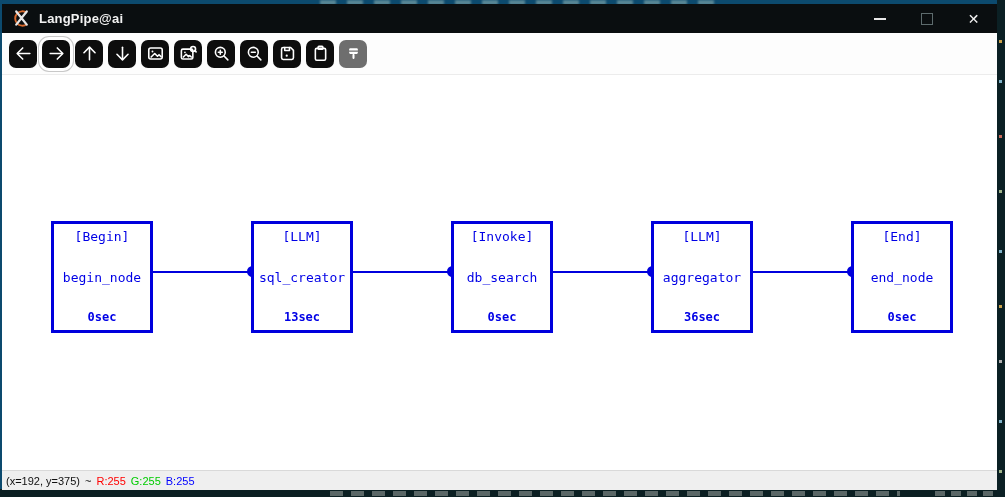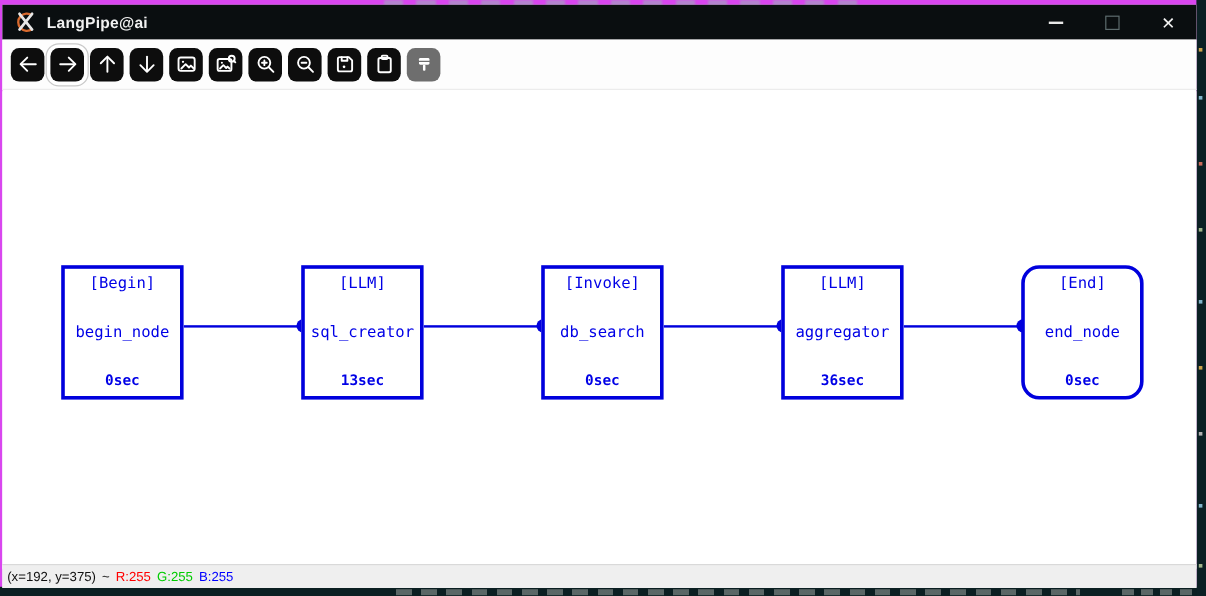--- a/index.html
+++ b/index.html
@@ -1,17 +1,17 @@
 <!DOCTYPE html>
 <html><head>
 <meta charset="utf-8">
 <style>
   html,body{margin:0;padding:0;background:#0c2326;}
   .stage{position:relative;width:1005px;height:497px;overflow:hidden;
-         background:#d946ef;font-family:"Liberation Sans",sans-serif;}
+         background:#0c4a6e;font-family:"Liberation Sans",sans-serif;}
 
   
   .top-smudge{position:absolute;left:320px;top:0;width:400px;height:5px;
     background:repeating-linear-gradient(90deg,rgba(150,182,180,.55) 0 16px,transparent 16px 27px);
     filter:blur(1px);}
   .bottom-strip{position:absolute;left:0;top:489px;width:1005px;height:8px;background:#0b1f22;}
   .bottom-smudge{position:absolute;left:330px;top:491px;width:570px;height:5px;
     background:repeating-linear-gradient(90deg,rgba(170,175,170,.5) 0 13px,transparent 13px 21px);
     filter:blur(.6px);}
   .bottom-smudge2{position:absolute;left:935px;top:491px;width:62px;height:5px;
@@ -206,21 +206,21 @@
       <div class="node" style="left:449px;">
         <span class="ntype">[Invoke]</span>
         <span class="nname">db_search</span>
         <span class="ntime">0sec</span>
       </div>
       <div class="node" style="left:649px;">
         <span class="ntype">[LLM]</span>
         <span class="nname">aggregator</span>
         <span class="ntime">36sec</span>
       </div>
-      <div class="node" style="left:849px;border-radius:15px;">
+      <div class="node" style="left:849px;">
         <span class="ntype">[End]</span>
         <span class="nname">end_node</span>
         <span class="ntime">0sec</span>
       </div>
     </div>
 
     <div class="statusbar">
       <span>(x=192, y=375)</span>
       <span>~</span>
       <span class="seg-r">R:255</span>

